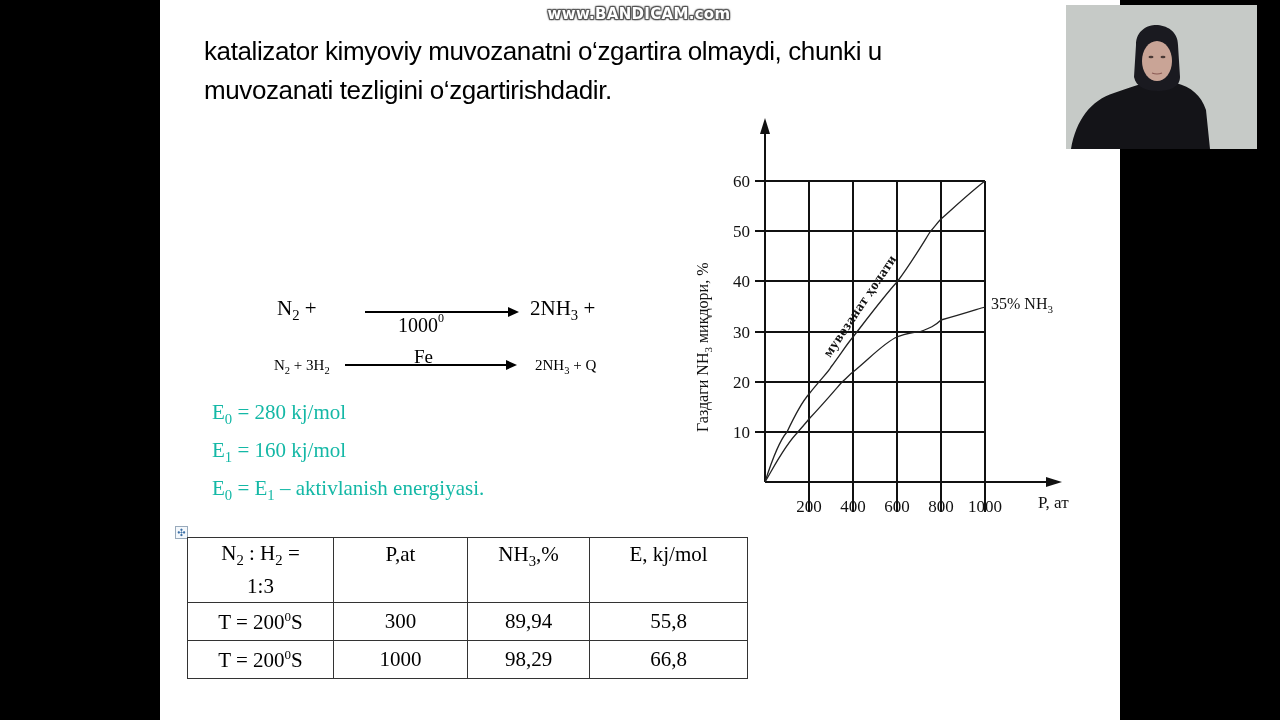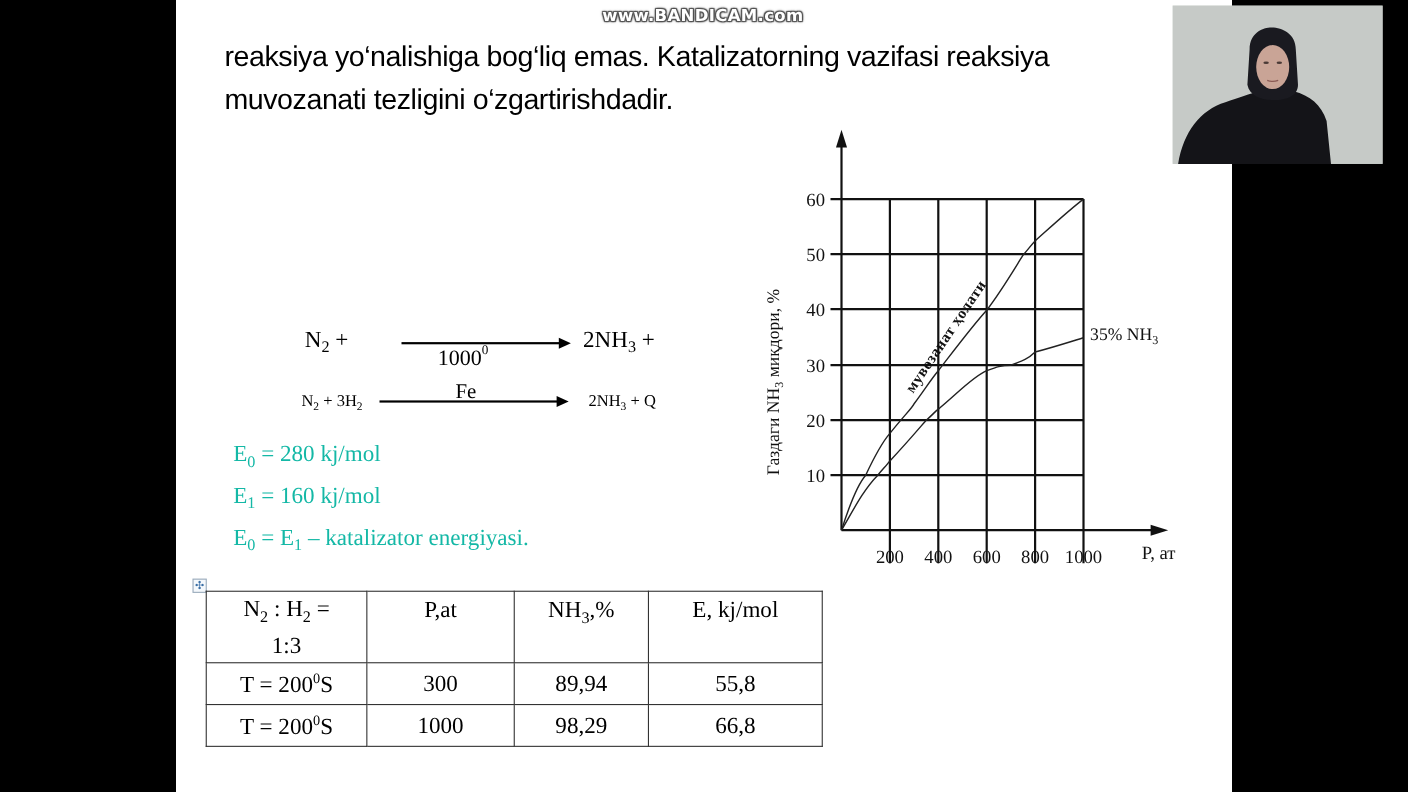--- a/index.html
+++ b/index.html
@@ -53,21 +53,21 @@
     .chart { position: absolute; left: 680px; top: 110px; }
   </style>
 </head>
 <body>
 
 <div class="slide"></div>
 
 <div class="watermark">www.BANDICAM.com</div>
 
 <div class="para">
-  <div>reaksiya yo‘nalishiga bog‘liq emas. Katalizatorning vazifasi reaksiya</div>
+  <div>katalizator kimyoviy muvozanatni o‘zgartira olmaydi, chunki u</div>
   <div>muvozanati tezligini o‘zgartirishdadir.</div>
 </div>
 
 <div class="eq" style="left:277px; top:296px; font-size:21px;">
   <span>N</span><sub>2</sub><span> +</span>
 </div>
 <div class="arrow-line" style="left:365px; top:311px; width:145px;"></div>
 <div class="arrow-head" style="left:508px; top:307px;"></div>
 <div class="eq" style="left:398px; top:311px; font-size:20px;text-align:center;">
   <span>1000</span><sup style="font-size:12px; vertical-align:10px;">0</sup>
@@ -86,21 +86,21 @@
   <span>2NH</span><sub>3</sub><span> + Q</span>
 </div>
 
 <div class="energy" style="top:400px;">
   <span>E</span><sub>0</sub><span> = 280 kj/mol</span>
 </div>
 <div class="energy" style="top:438px;">
   <span>E</span><sub>1</sub><span> = 160 kj/mol</span>
 </div>
 <div class="energy" style="top:476px;">
-  <span>E</span><sub>0</sub><span> = E</span><sub>1</sub><span> – katalizator energiyasi.</span>
+  <span>E</span><sub>0</sub><span> = E</span><sub>1</sub><span> – aktivlanish energiyasi.</span>
 </div>
 
 <div class="move-handle">✣</div>
 <table class="data">
   <tbody>
       <tr style="height:65px;">
     <td style="width:145px; padding-top:2px; line-height:26px;">
       <span>N</span><sub>2</sub><span> : H</span><sub>2</sub><span> =</span><br>
       <span>1:3</span>
     </td>

